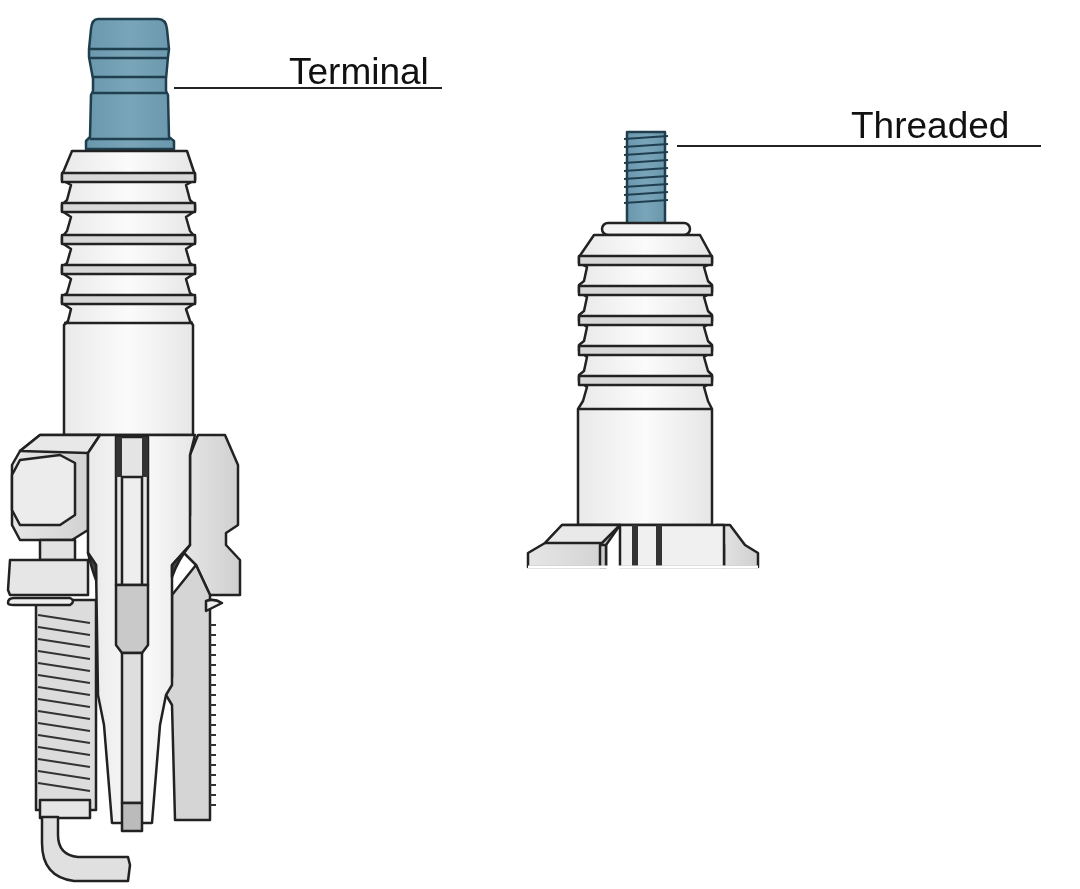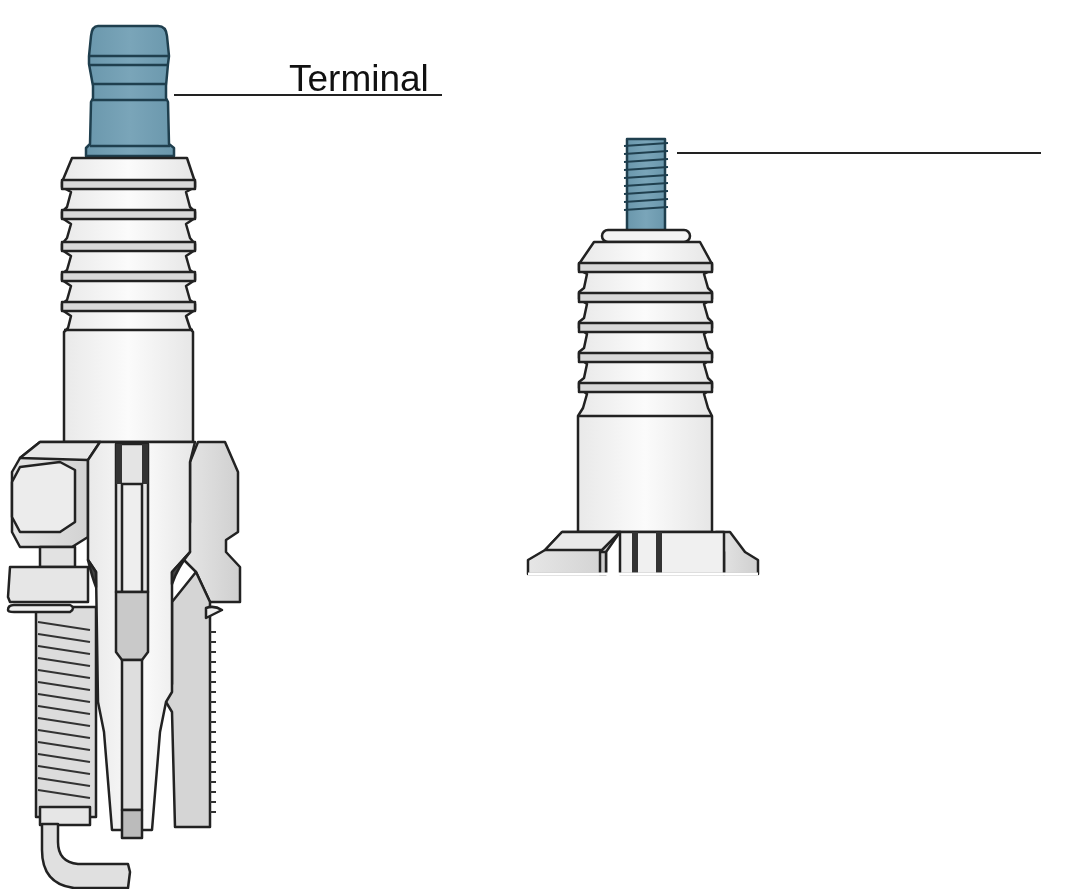--- a/index.html
+++ b/index.html
@@ -1,18 +1,18 @@
 <!DOCTYPE html>
 <html><head>
   <meta charset="utf-8">
   <style>
     html, body { margin: 0; padding: 0; background: #ffffff; }
     body { width: 1080px; height: 889px; position: relative; overflow: hidden;
            font-family: "Liberation Sans", sans-serif; }
-    #diagram { position: absolute; left: 0; top: 12px; width: 1080px; height: 782px; }
+    #diagram { position: absolute; left: 0; top: 5px; width: 1080px; height: 782px; }
     .label { position: absolute; color: #111111; font-family: "Liberation Sans", sans-serif;
              font-size: 37px; line-height: 1; white-space: nowrap; letter-spacing: 0px; }
     .leader { position: absolute; height: 2px; background: #222222; }
   </style>
 </head>
 <body>
 
 <div id="diagram">
 
   <svg width="1080" height="889" viewBox="0 0 1080 889" xmlns="http://www.w3.org/2000/svg">
@@ -173,15 +173,16 @@
         <rect x="656" y="520" width="6" height="42" fill="#333" stroke="none"></rect>
       </g>
       <line x1="528" y1="562" x2="758" y2="562" stroke="#ffffff" stroke-width="3"></line>
     </g>
   </svg>
 
   
   <div class="label" style="left:289px; top:48px;">Terminal</div>
   <div class="leader" style="left:174px; top:82px; width:268px;"></div>
 
+  <div class="label" style="left:851px; top:102px;">Threaded</div>
   <div class="leader" style="left:677px; top:140px; width:364px;"></div>
 
 </div>
 
 </body></html>

